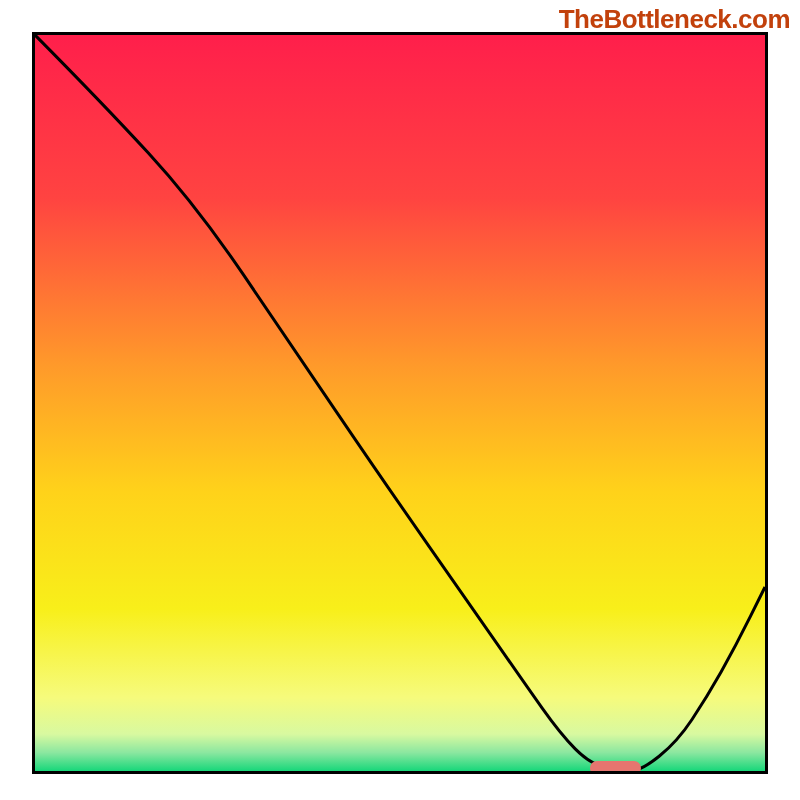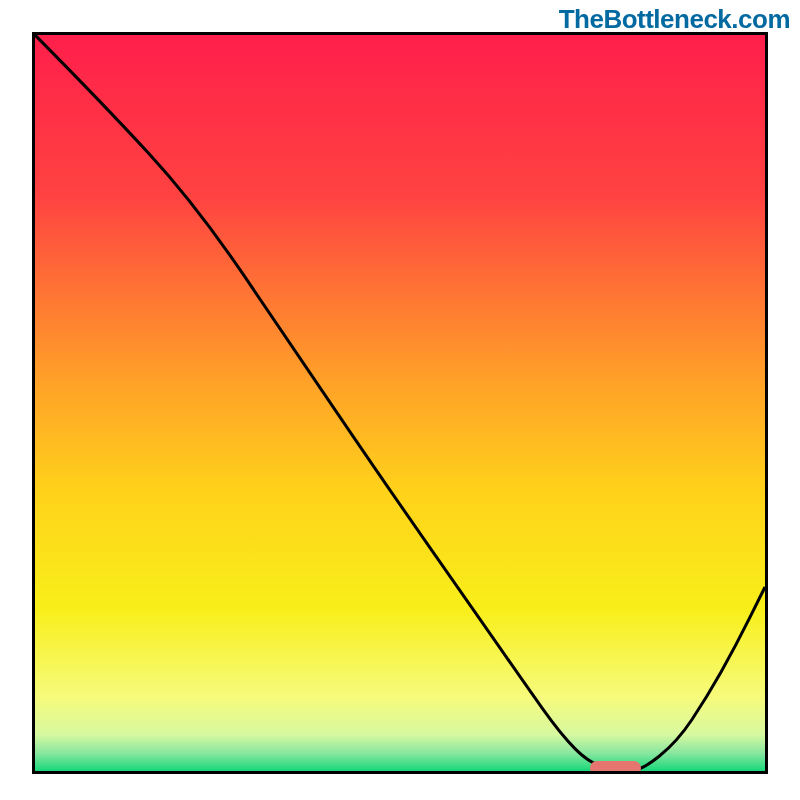--- a/index.html
+++ b/index.html
@@ -15,21 +15,21 @@
     position: relative;
     width: 800px;
     height: 800px;
   }
   .watermark {
     position: absolute;
     top: 4px;
     right: 10px;
     font-size: 26px;
     font-weight: 600;
-    color: #0369a1;
+    color: #c2410c;
     letter-spacing: -0.5px;
   }
   .plot-wrap {
     position: absolute;
     left: 32px;
     top: 32px;
     width: 736px;
     height: 742px;
     border: 3px solid #000;
     box-sizing: border-box;

